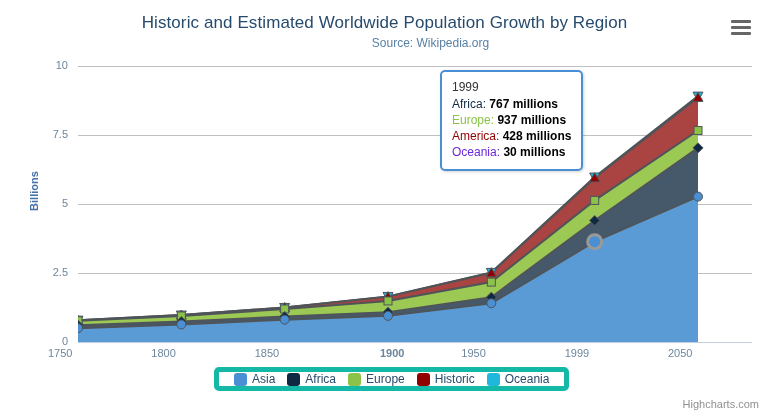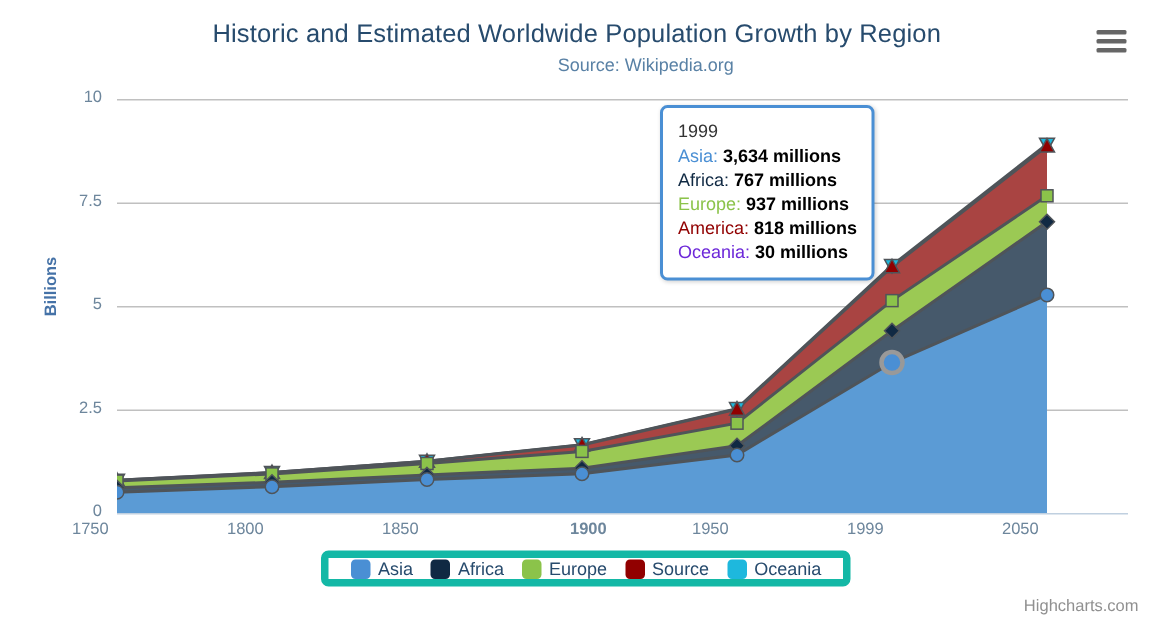--- a/index.html
+++ b/index.html
@@ -253,44 +253,43 @@
         <circle cx="413.3333333333333" cy="237.3048" r="4.5" fill="#4a8fd4" stroke="#4f5459" stroke-width="1"></circle>
         <circle cx="516.6666666666666" cy="175.70159999999998" r="4.5" fill="#4a8fd4" stroke="#4f5459" stroke-width="1"></circle>
         <circle cx="620" cy="130.60320000000002" r="4.5" fill="#4a8fd4" stroke="#4f5459" stroke-width="1"></circle>
         <circle cx="516.6666666666666" cy="175.70159999999998" r="7" fill="#4a8fd4" stroke="#999999" stroke-width="3"></circle>
       </svg>
     </div>
 
   <div class="tooltip">
     <div class="tt-header">1999</div>
     <div id="tooltip-rows">
-        <div class="tt-row"><span class="tt-name" style="color: rgb(74, 143, 212);">Asia: </span><span class="tt-val">3,634 millions</span></div>
         <div class="tt-row"><span class="tt-name" style="color: rgb(16, 41, 67); margin-top: 13px;">Africa: </span><span class="tt-val">767 millions</span></div>
         <div class="tt-row"><span class="tt-name" style="color: rgb(139, 195, 74);">Europe: </span><span class="tt-val">937 millions</span></div>
-        <div class="tt-row"><span class="tt-name" style="color: rgb(145, 0, 0);">America: </span><span class="tt-val">818 millions</span></div>
+        <div class="tt-row"><span class="tt-name" style="color: rgb(145, 0, 0);">America: </span><span class="tt-val">428 millions</span></div>
         <div class="tt-row"><span class="tt-name" style="color: #6d28d9;">Oceania: </span><span class="tt-val">30 millions</span></div>
       </div>
   </div>
 
   <div class="legend" id="legend">
       <div class="legend-item">
         <span class="legend-swatch" style="background: rgb(74, 143, 212);"></span>
         <span class="legend-text">Asia</span>
       </div>
       <div class="legend-item">
         <span class="legend-swatch" style="background: rgb(16, 41, 67);"></span>
         <span class="legend-text">Africa</span>
       </div>
       <div class="legend-item">
         <span class="legend-swatch" style="background: rgb(139, 195, 74);"></span>
         <span class="legend-text">Europe</span>
       </div>
       <div class="legend-item">
         <span class="legend-swatch" style="background: rgb(145, 0, 0);"></span>
-        <span class="legend-text">Source</span>
+        <span class="legend-text">Historic</span>
       </div>
       <div class="legend-item">
         <span class="legend-swatch" style="background: rgb(30, 184, 221);"></span>
         <span class="legend-text">Oceania</span>
       </div>
     </div>
 
   <div class="credit">Highcharts.com</div>
 
 </div>

